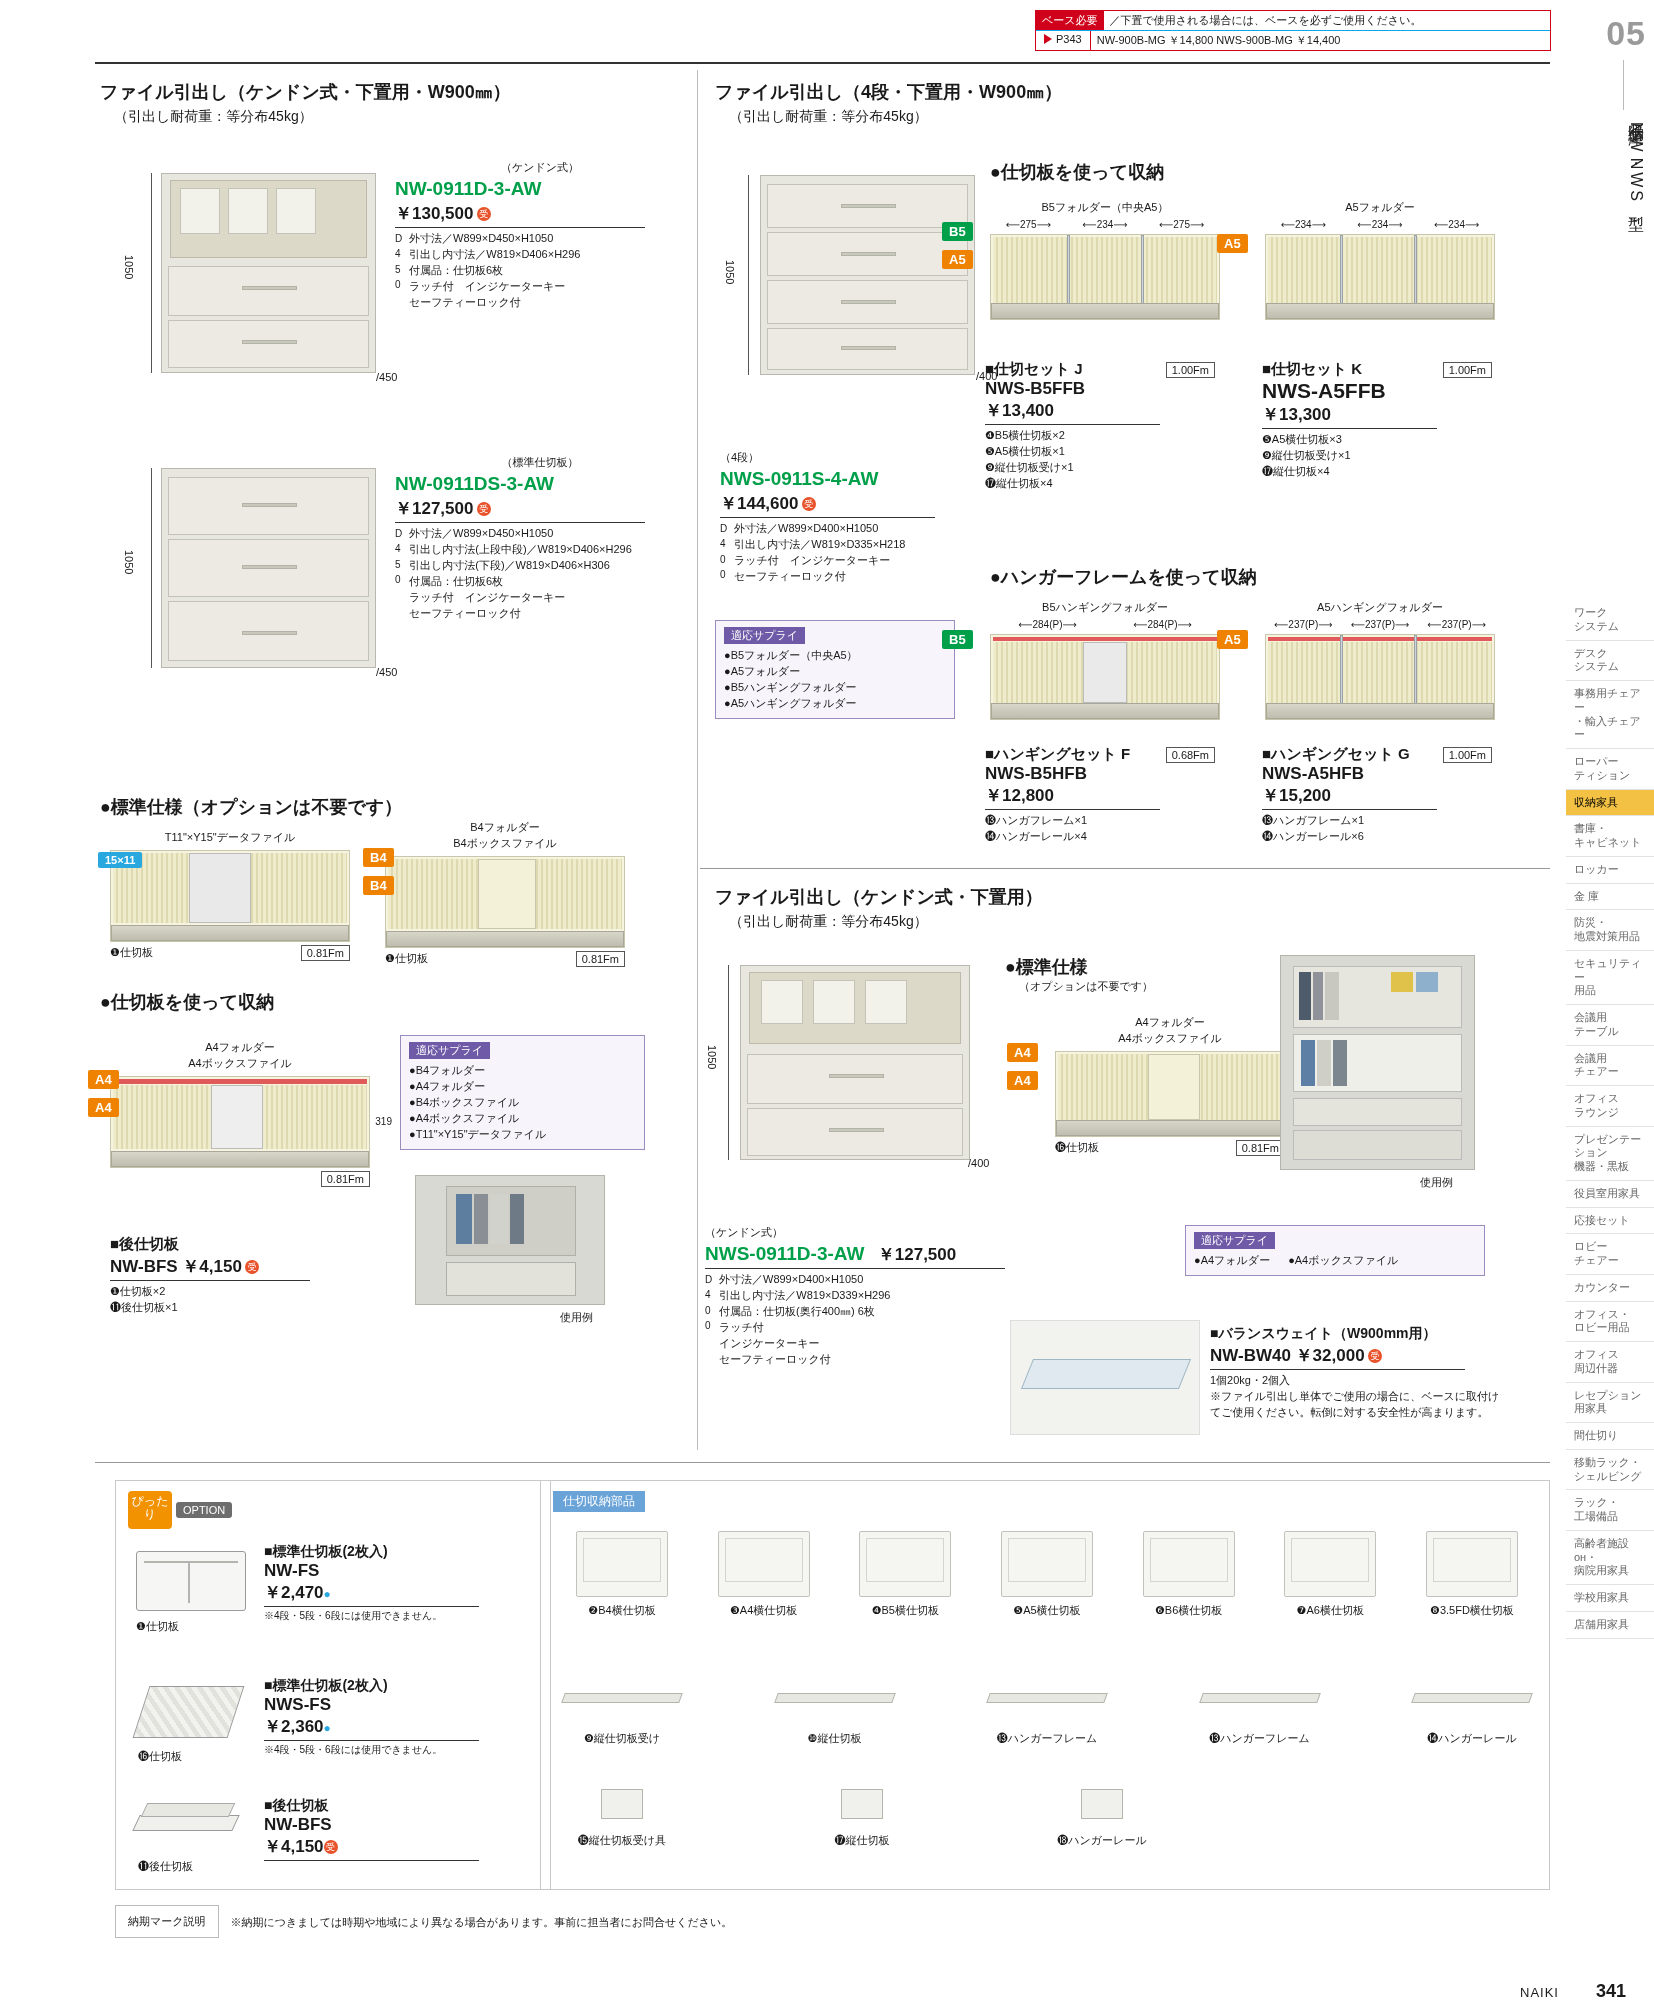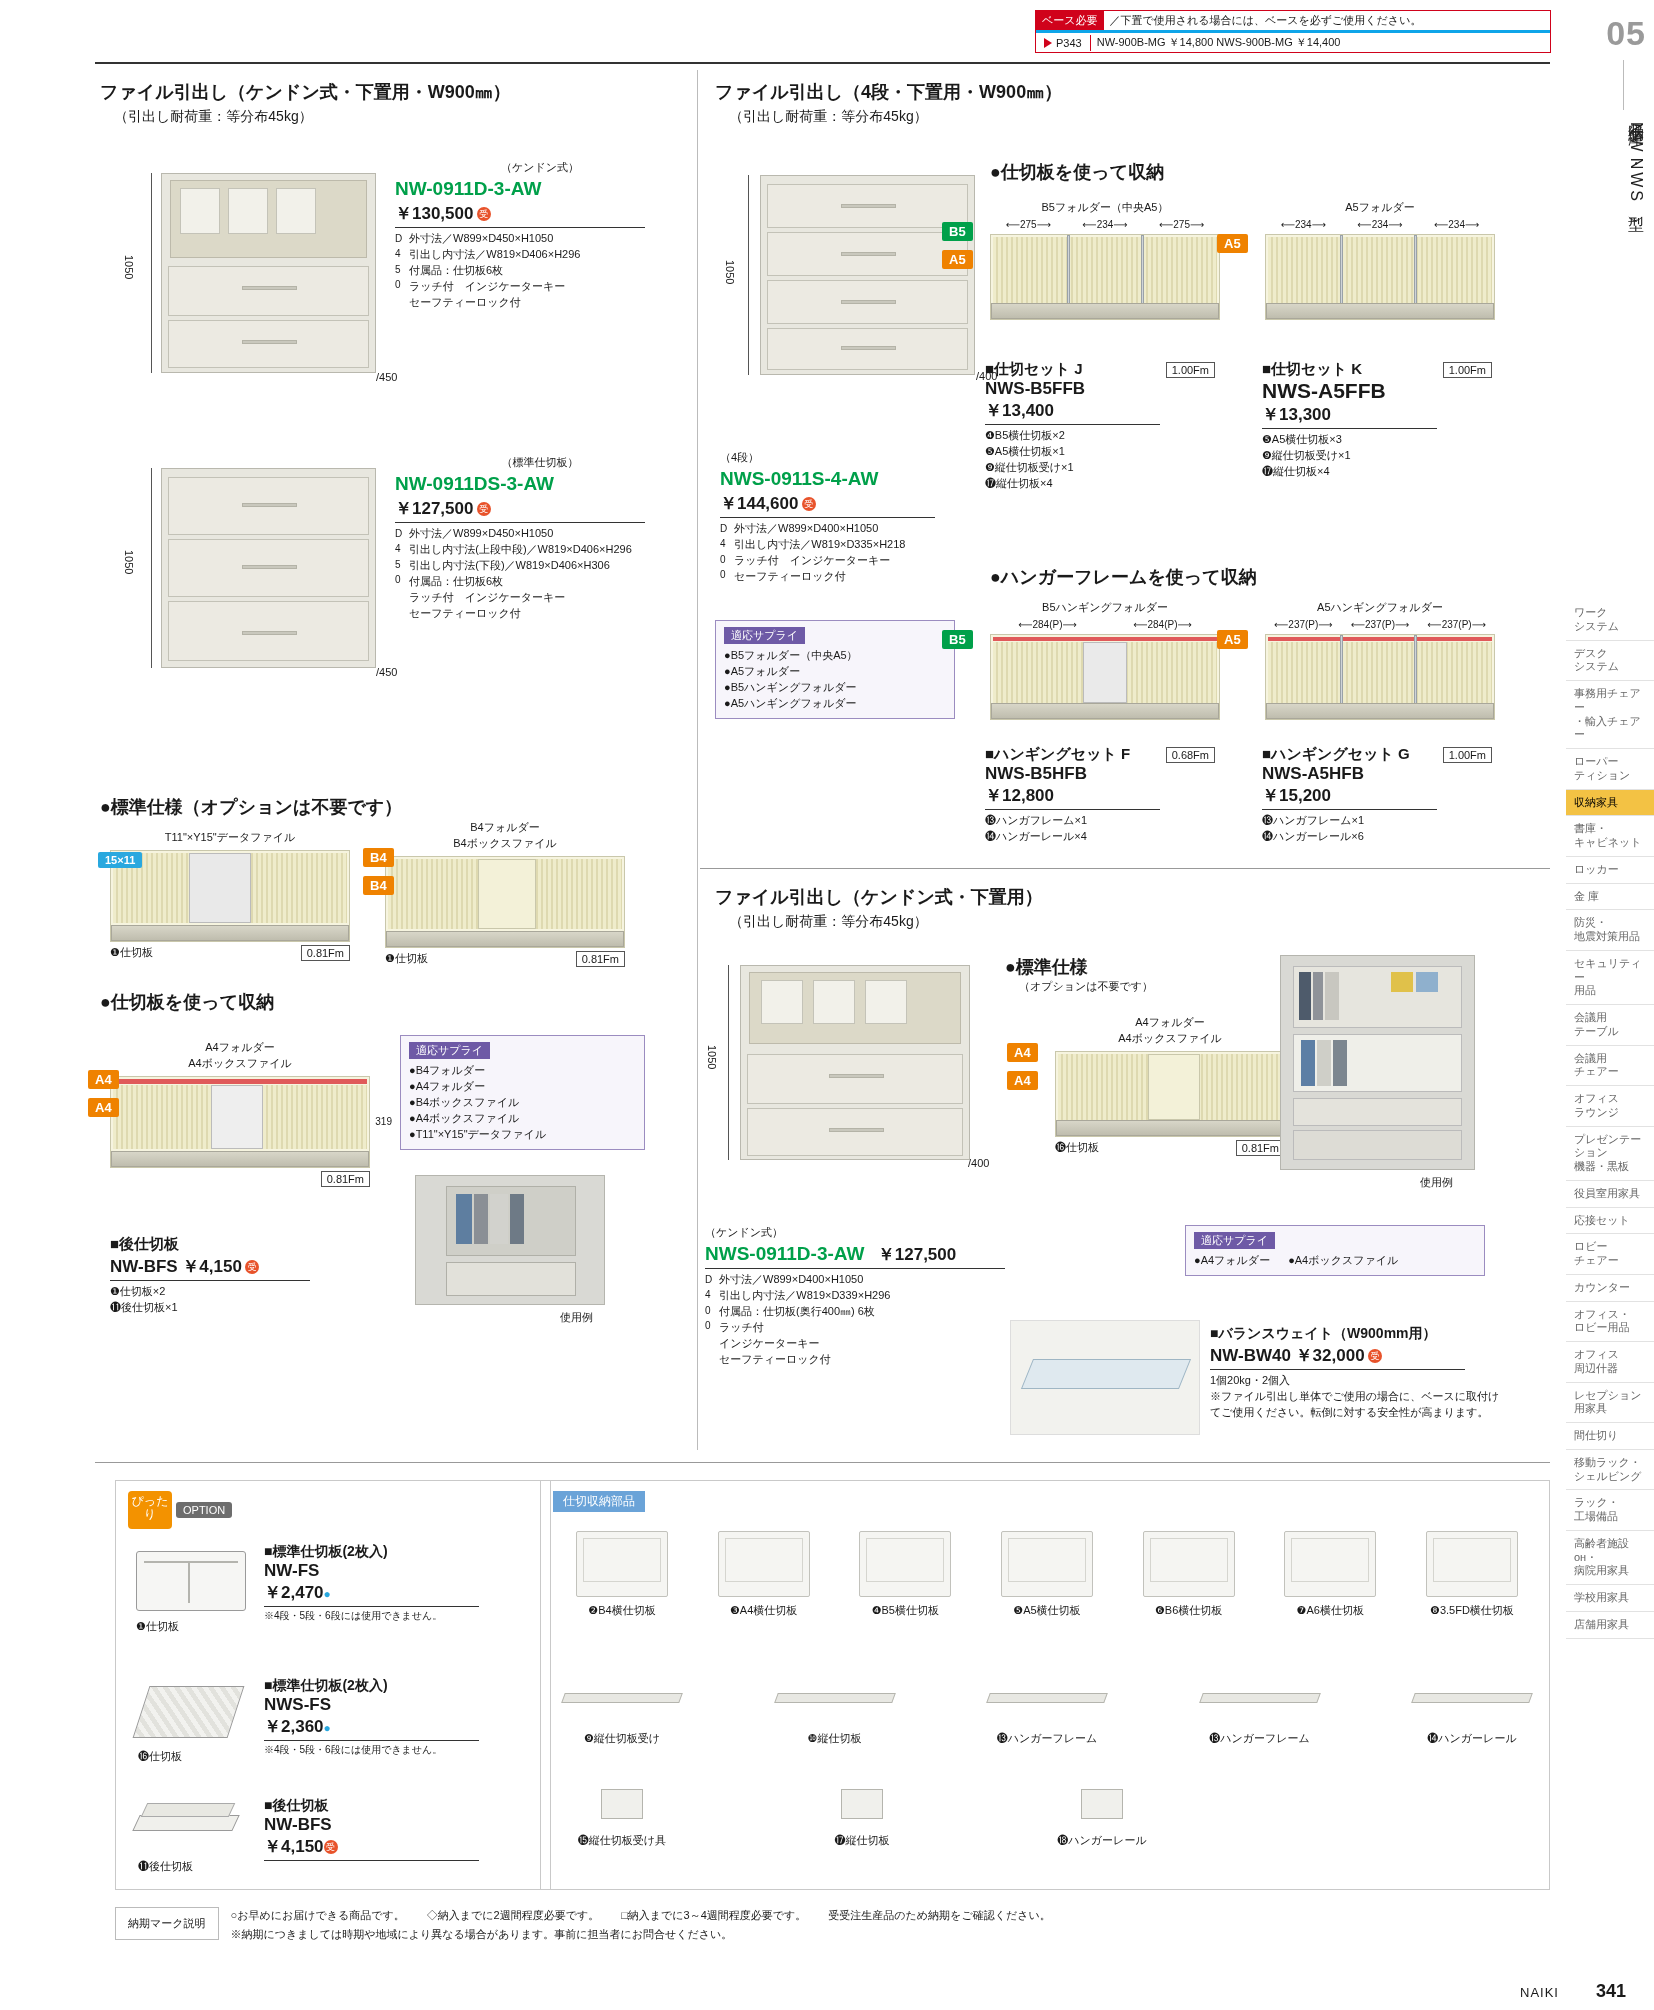--- a/index.html
+++ b/index.html
@@ -46,21 +46,21 @@
   .fm-box { display:inline-block; border:1px solid #555; padding:1px 5px; font-size:11px; background:#fff;}
 
   
   .alert {
     position:absolute; left:1035px; top:10px; width:516px; border:1px solid #d0021b;
     font-size:11px; background:#fff;
   }
   .alert-row1 { display:flex; align-items:center; }
   .alert-tag { background:#d0021b; color:#fff; padding:2px 6px; font-size:11px; white-space:nowrap;}
   .alert-txt { padding:2px 6px; }
-  .alert-row2 { display:flex; align-items:center; border-top:3px solid #0ea5e9; }
+  .alert-row2 { display:flex; border-top:1px solid #0ea5e9; }
   .alert-p { border-right:1px solid #d0021b; padding:2px 8px; font-size:11px;}
   .tri { display:inline-block; width:0;height:0;border-left:8px solid #d0021b;border-top:5px solid transparent;border-bottom:5px solid transparent; margin-right:4px; vertical-align:-1px;}
 
   
   .hr-top { position:absolute; left:95px; top:62px; width:1455px; height:2px; background:#333; }
   .vsep { position:absolute; background:#bbb; width:1px; }
 
   
   .cab { position:relative; background:#e8e7df; border:1px solid #b9b8ae; }
   .drawer { position:absolute; left:6px; right:6px; background:#eceae2; border:1px solid #c3c2b7; }
@@ -749,26 +749,20 @@
           </div>
           <div class="sm">⓲ハンガーレール</div>
         </div>
       </div>
   </div>
 
   <div style="position:absolute; left:115px; top:1905px; width:1435px;">
     <div style="display:flex; align-items:center; gap:12px;">
       <div class="legend-box" style="position:relative; left:0; top:0; padding:8px 12px;">納期マーク説明</div>
       <div style="flex:1;">
-        <div class="sm" id="legend-line2" style="display:flex; gap:22px; margin-top:3px;">
-            <span>○お早めにお届けできる商品です。</span>
-            <span>◇納入までに2週間程度必要です。</span>
-            <span>□納入までに3～4週間程度必要です。</span>
-            <span>受受注生産品のため納期をご確認ください。</span>
-          </div>
         <div class="sm" style="margin-top:3px;">※納期につきましては時期や地域により異なる場合があります。事前に担当者にお問合せください。</div>
       </div>
     </div>
   </div>
 
   <div class="naiki">NAIKI</div>
   <div class="pagenum">341</div>
 
 </div>
 

